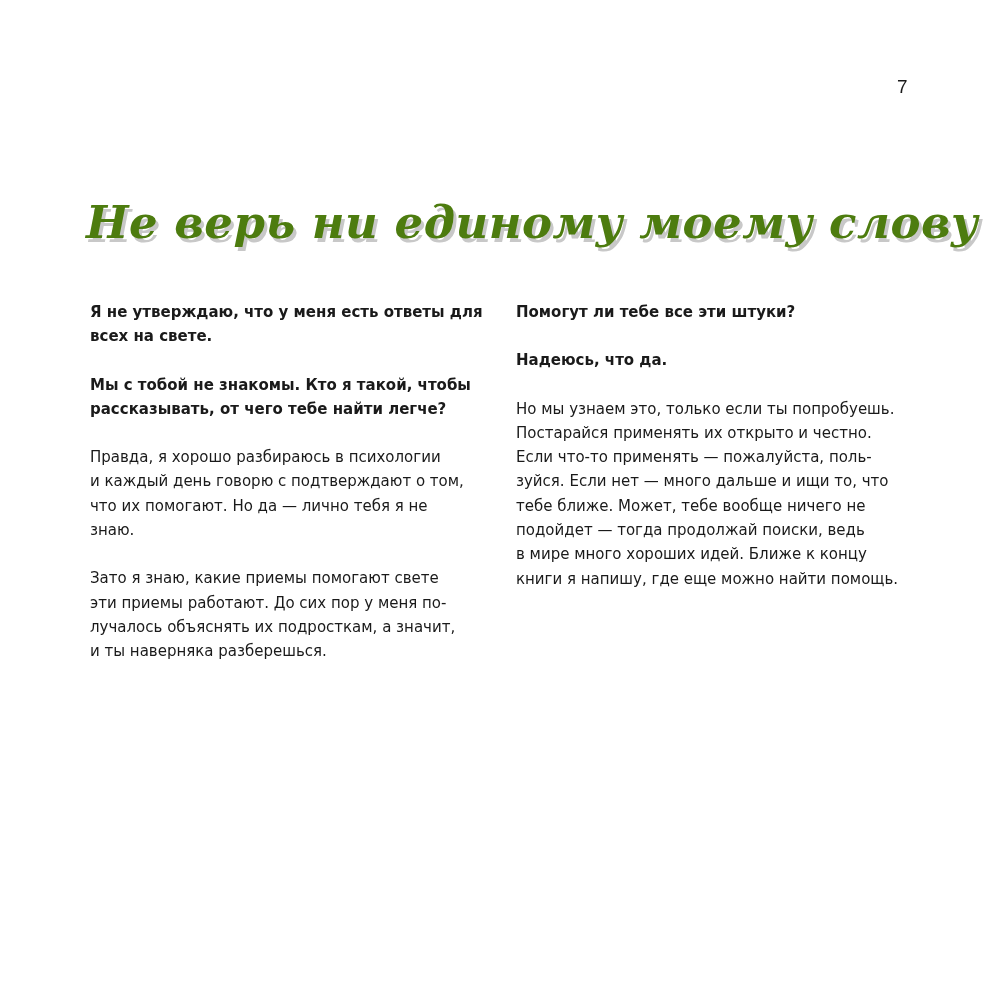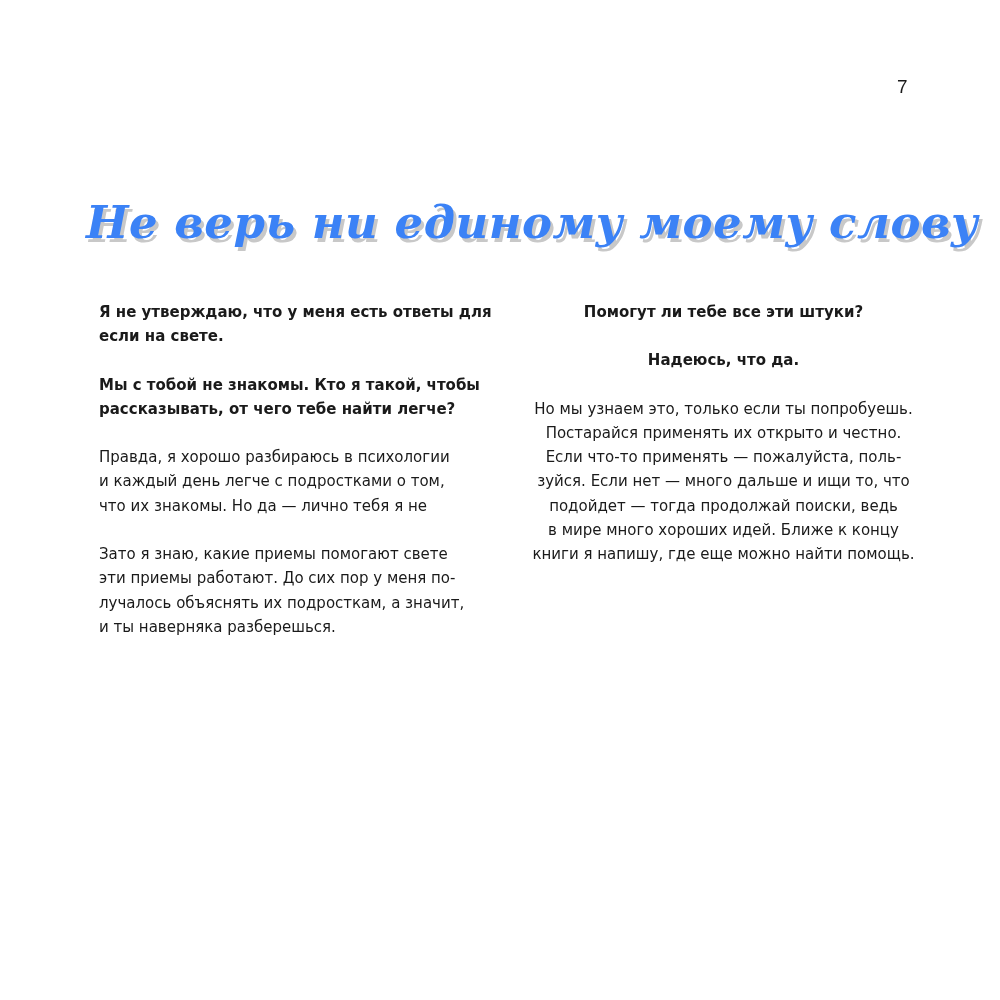--- a/index.html
+++ b/index.html
@@ -8,53 +8,54 @@
     position: relative; overflow: hidden;
     font-family: "DejaVu Sans", sans-serif; color: #1a1a1a;
   }
   .page-number {
     position: absolute; left: 897px; top: 76px;
     font-size: 19px; font-family: "Liberation Sans", sans-serif; color: #1a1a1a;
   }
   .title {
     position: absolute; left: 86px; top: 196px; width: 760px;
     font-family: "DejaVu Serif", serif; font-style: italic; font-weight: bold;
-    font-size: 45px; letter-spacing: 0.5px; color: #3b82f6;
+    font-size: 45px; letter-spacing: 0.5px; color: #4d7c0f;
     text-shadow: 3px 4px 0 #c8c8c8;
     white-space: nowrap;
   }
   .col {
     position: absolute; top: 300px; width: 400px;
     font-size: 15px; line-height: 24.3px;
   }
   .col.left { left: 86px; }
-  .col.right { left: 512px; width: 410px; text-align: center; }
-  .col p { margin: 0 0 24px 13px; }
+  .col.right { left: 512px; width: 410px; }
+  .col p { margin: 0 0 24px 4px; }
   .col p.bold { font-weight: bold; }
   .col .line { display: block; white-space: nowrap; }
 </style>
 </head>
 <body>
 
 <div class="page-number">7</div>
 <h1 class="title" style="margin:0;">Не верь ни единому моему слову</h1>
 
 <div class="col left">
   <p class="bold">
     <span class="line">Я не утверждаю, что у меня есть ответы для</span>
-    <span class="line">если на свете.</span>
+    <span class="line">всех на свете.</span>
   </p>
   <p class="bold">
     <span class="line">Мы с тобой не знакомы. Кто я такой, чтобы</span>
     <span class="line">рассказывать, от чего тебе найти легче?</span>
   </p>
   <p>
     <span class="line">Правда, я хорошо разбираюсь в психологии</span>
-    <span class="line">и каждый день легче с подростками о том,</span>
-    <span class="line">что их знакомы. Но да — лично тебя я не</span>
+    <span class="line">и каждый день говорю с подтверждают о том,</span>
+    <span class="line">что их помогают. Но да — лично тебя я не</span>
+    <span class="line">знаю.</span>
   </p>
   <p>
     <span class="line">Зато я знаю, какие приемы помогают свете</span>
     <span class="line">эти приемы работают. До сих пор у меня по-</span>
     <span class="line">лучалось объяснять их подросткам, а значит,</span>
     <span class="line">и ты наверняка разберешься.</span>
   </p>
 </div>
 
 <div class="col right">
@@ -62,17 +63,18 @@
     <span class="line">Помогут ли тебе все эти штуки?</span>
   </p>
   <p class="bold">
     <span class="line">Надеюсь, что да.</span>
   </p>
   <p>
     <span class="line">Но мы узнаем это, только если ты попробуешь.</span>
     <span class="line">Постарайся применять их открыто и честно.</span>
     <span class="line">Если что-то применять — пожалуйста, поль-</span>
     <span class="line">зуйся. Если нет — много дальше и ищи то, что</span>
+    <span class="line">тебе ближе. Может, тебе вообще ничего не</span>
     <span class="line">подойдет — тогда продолжай поиски, ведь</span>
     <span class="line">в мире много хороших идей. Ближе к концу</span>
     <span class="line">книги я напишу, где еще можно найти помощь.</span>
   </p>
 </div>
 
 </body></html>

